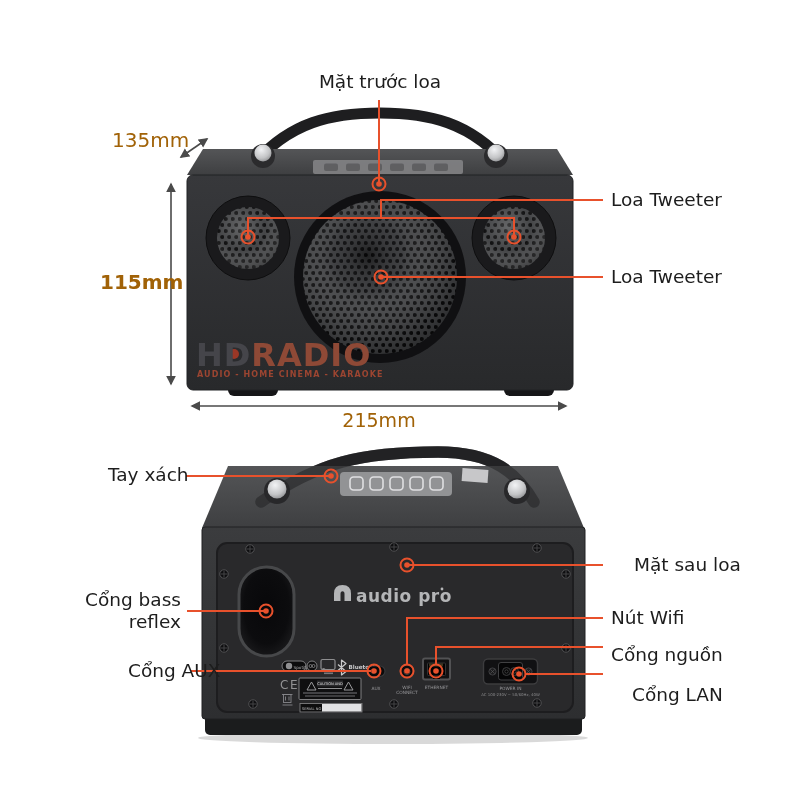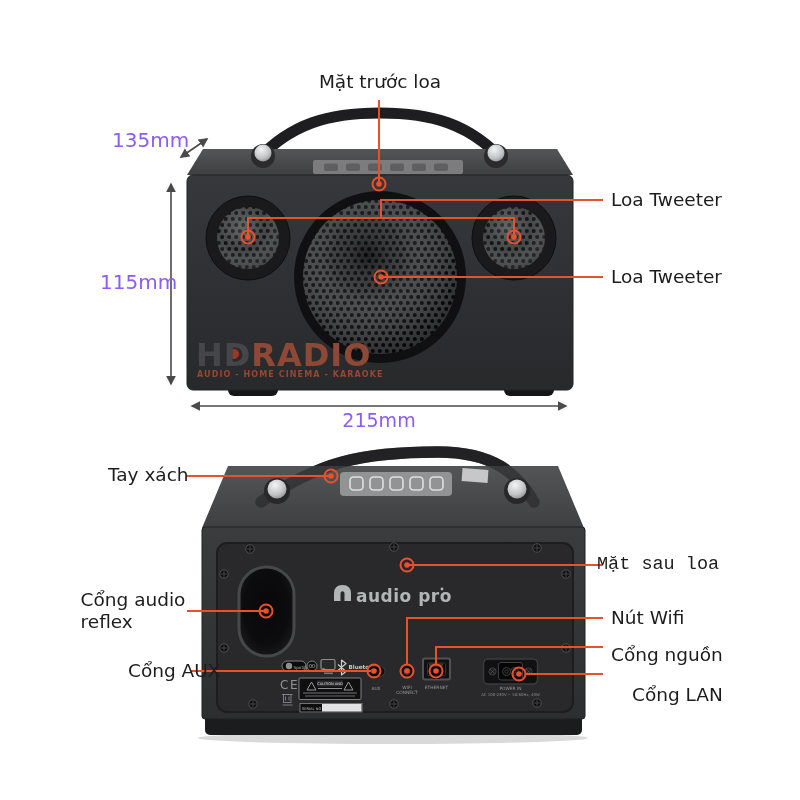--- a/index.html
+++ b/index.html
@@ -5,22 +5,22 @@
   html,body{margin:0;padding:0;background:#fff;}
   .canvas{
     position:relative;width:800px;height:800px;background:#ffffff;overflow:hidden;
     font-family:"DejaVu Sans","Liberation Sans",sans-serif;
   }
   .art,.overlay{position:absolute;left:0;top:0;width:800px;height:800px;}
   .overlay{pointer-events:none;}
   .callout{
     position:absolute;font-size:18.5px;color:#1d1d1d;white-space:nowrap;line-height:22px;
   }
-  .dim{position:absolute;font-size:20px;color:#8b5cf6;white-space:nowrap;}
-  .centered{transform:translateX(-50%);text-align:left;}
+  .dim{position:absolute;font-size:20px;color:#a16207;white-space:nowrap;}
+  .centered{transform:translateX(-50%);text-align:right;}
 </style>
 </head>
 <body>
 
 <div class="canvas">
 
   <svg class="art" viewBox="0 0 800 800">
     <defs>
       <pattern id="mesh" width="7" height="12" patternUnits="userSpaceOnUse">
         <rect width="7" height="12" fill="#3f4042"></rect>
@@ -300,31 +300,31 @@
         <circle cx="407" cy="671" r="2.8"></circle>
           <circle cx="436" cy="671" r="2.8"></circle>
         <circle cx="519" cy="674" r="2.8"></circle>
       </g>
     </g>
   </svg>
 
   <div class="callout centered" style="left:380px;top:71px;">Mặt trước loa</div>
 
   <div class="dim" style="left:112px;top:128px;">135mm</div>
-  <div class="dim" style="left:100px;top:270px;">115mm</div>
+  <div class="dim" style="left:100px;top:270px;font-weight:bold;">115mm</div>
   <div class="dim centered" style="left:379px;top:409px;font-size:19px;">215mm</div>
 
   <div class="callout" style="left:611px;top:189px;">Loa Tweeter</div>
   <div class="callout" style="left:611px;top:266px;">Loa Tweeter</div>
 
   <div class="callout" style="left:108px;top:464px;text-align:right;">Tay xách</div>
-  <div class="callout" style="left:597px;top:554px;font-family:Liberation Mono, monospace;">Mặt sau loa</div>
+  <div class="callout" style="left:634px;top:554px;">Mặt sau loa</div>
 
   <div class="callout centered" style="left:133px;top:589px;">
-    <span>Cổng audio</span><br>
+    <span>Cổng bass</span><br>
     <span>reflex</span>
   </div>
 
   <div class="callout" style="left:95px;top:660px;margin-left:33px;">Cổng AUX</div>
   <div class="callout" style="left:611px;top:607px;">Nút Wifi</div>
   <div class="callout" style="left:632px;top:636px;margin-top:48px;">Cổng LAN</div>
   <div class="callout" style="left:611px;top:644px;">Cổng nguồn</div>
 
 </div>
 

